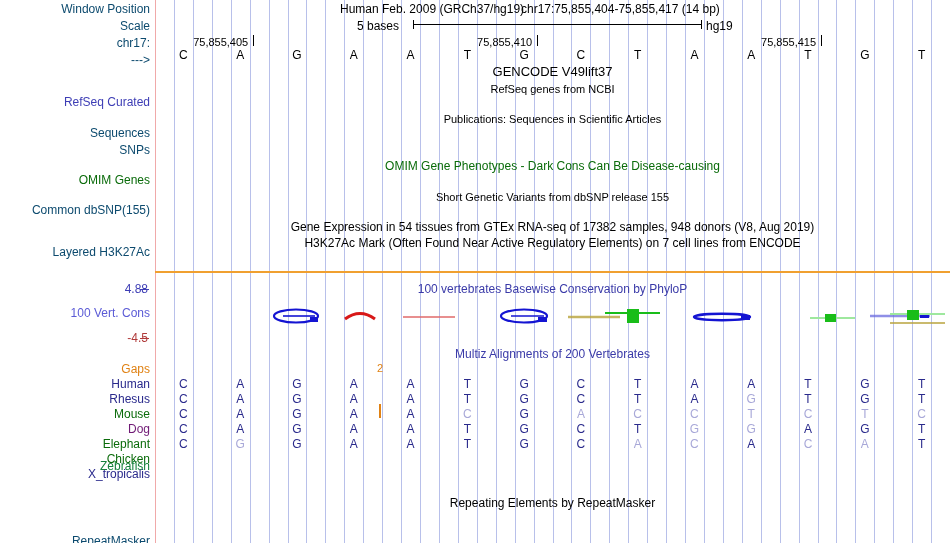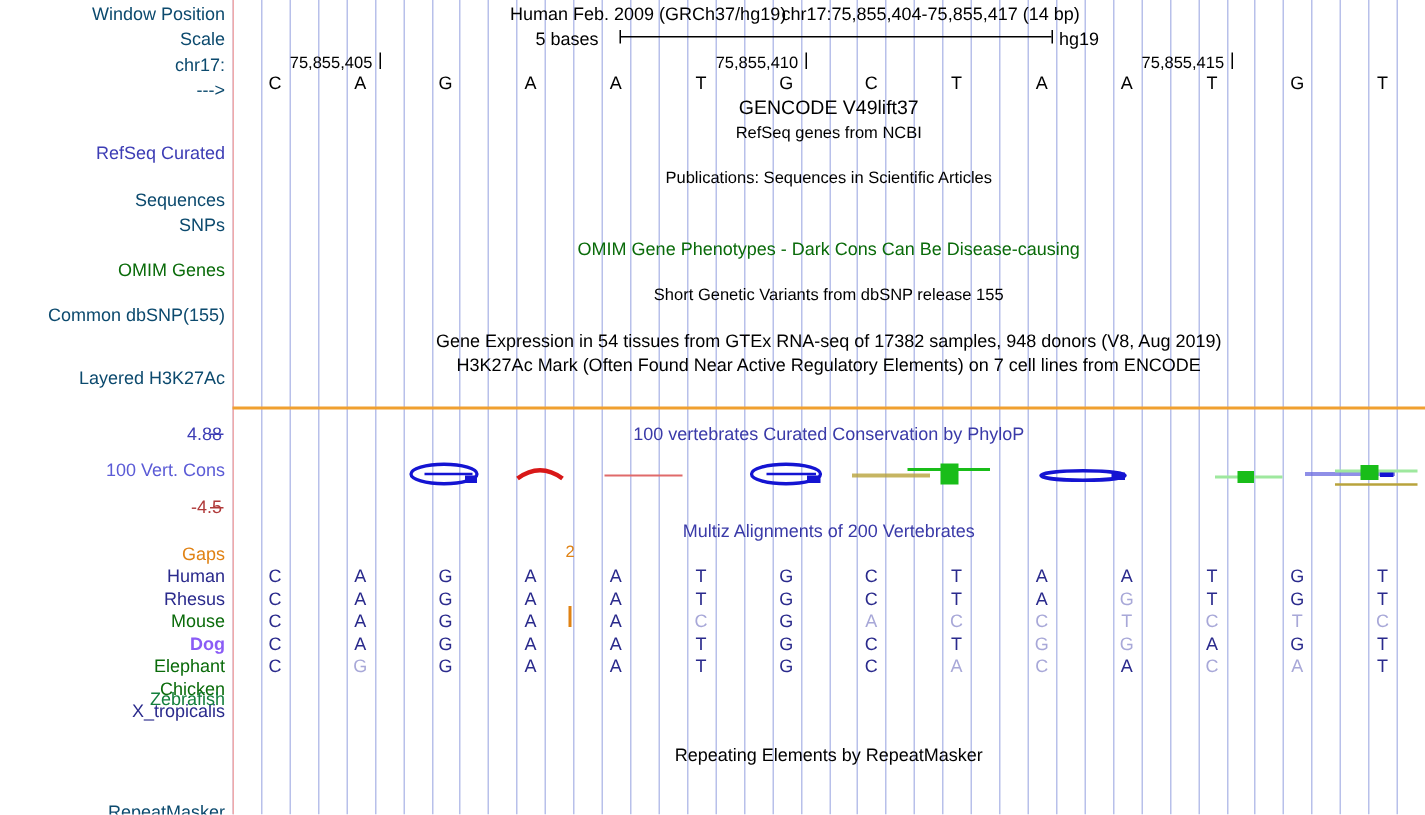--- a/index.html
+++ b/index.html
@@ -166,21 +166,21 @@
   <div class="lbl cons" style="top:307px;">100 Vert. Cons</div>
   <div class="lbl" style="top:535px;">RepeatMasker</div>
 
   <div class="ann s13" style="top:65px;">GENCODE V49lift37</div>
   <div class="ann s11" style="top:113px;">Publications: Sequences in Scientific Articles</div>
   <div class="ann s11" style="top:83px;">RefSeq genes from NCBI</div>
   <div class="ann green" style="top:160px;">OMIM Gene Phenotypes - Dark Cons Can Be Disease-causing</div>
   <div class="ann s11" style="top:191px;">Short Genetic Variants from dbSNP release 155</div>
   <div class="ann s12" style="top:221px;">Gene Expression in 54 tissues from GTEx RNA-seq of 17382 samples, 948 donors (V8, Aug 2019)</div>
   <div class="ann s12" style="top:237px;">H3K27Ac Mark (Often Found Near Active Regulatory Elements) on 7 cell lines from ENCODE</div>
-  <div class="ann blue" style="top:283px;">100 vertebrates Curated Conservation by PhyloP</div>
+  <div class="ann blue" style="top:283px;">100 vertebrates Basewise Conservation by PhyloP</div>
   <div class="ann blue" style="top:348px;">Multiz Alignments of 200 Vertebrates</div>
   <div class="ann s12" style="top:497px;">Repeating Elements by RepeatMasker</div>
 
   <div id="topline"></div>
   <div class="lbl blue" style="top:283px;width:148px;font-size:12px;">4.88</div>
   <div style="position:absolute;left:140px;top:289px;width:9px;height:1px;background:#3d3db5;"></div>
   <div class="lbl red" style="top:332px;width:148px;font-size:12px;">-4.5</div>
   <div style="position:absolute;left:140px;top:338px;width:9px;height:1px;background:#b03a3a;"></div>
 
   <svg id="cons-plot" viewBox="0 0 795 48" preserveAspectRatio="none">
@@ -219,21 +219,21 @@
       <rect x="752" y="22" width="12" height="10" fill="#19bd19"></rect>
       <line x1="735" y1="35" x2="790" y2="35" stroke="#b8a33c" stroke-width="1.6"></line>
     </g>
   </svg>
 
   <div class="lbl orange" style="top:363px;">Gaps</div>
   <div id="species-labels">
       <div class="lbl" style="top: 378px; color: rgb(42, 42, 140);">Human</div>
       <div class="lbl" style="top: 393px; color: rgb(42, 42, 140);">Rhesus</div>
       <div class="lbl" style="top: 408px; color: rgb(10, 107, 10);">Mouse</div>
-      <div class="lbl" style="top: 423px; color: #8b5cf6; font-weight: bold;">Dog</div>
+      <div class="lbl" style="top: 423px; color: #701a75;">Dog</div>
       <div class="lbl" style="top: 438px; color: rgb(10, 107, 10);">Elephant</div>
       <div class="lbl" style="top: 453px; color: rgb(10, 107, 10);">Chicken</div>
       <div class="lbl" style="top: 468px; color: rgb(42, 42, 140);">X_tropicalis</div>
       <div class="lbl" style="top: 460px; color: #15803d;">Zebrafish</div>
     </div>
   <div id="align-grid">
       <div class="mz hi" style="left: 183.393px; top: 378px;">C</div>
       <div class="mz hi" style="left: 240.179px; top: 378px;">A</div>
       <div class="mz hi" style="left: 296.964px; top: 378px;">G</div>
       <div class="mz hi" style="left: 353.75px; top: 378px;">A</div>

